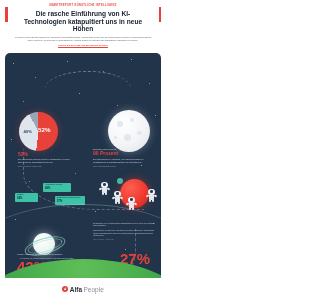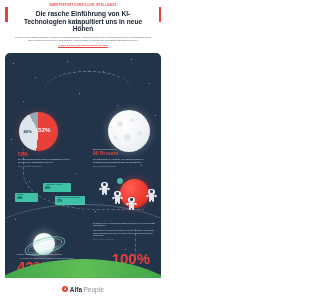--- a/index.html
+++ b/index.html
@@ -261,21 +261,21 @@
     <div class="para-right">
       <p>Der Einsatz von KI in Unternehmen wächst schneller als je zuvor und verändert ganze Branchen.</p>
       <p>Unternehmen, die gezielt in KI investieren, berichten von höherer Produktivität, kürzeren Durchlaufzeiten und einer deutlich besseren Kundenbindung als ihre Wettbewerber.</p>
       <p class="src">Quelle: Microsoft Ausblick 2020</p>
     </div>
 
     <div class="lbl42">Weniger Aufwand bei der Erfüllung von Routineaufgaben</div>
     <div class="big big42">42%</div>
     <div class="sub42">Zeitersparnis durch Automatisierung</div>
 
-    <div class="big big80">100%</div>
+    <div class="big big80">27%</div>
     <div class="sub80">der Führungskräfte sehen KI als entscheidenden Faktor für die zukünftige Wettbewerbsfähigkeit.</div>
     <div class="sub80b">Die Umsetzung der Automatisierungsstrategie ist der Schlüssel, Planung und Skalierung zu verbinden.</div>
 
     <div class="telescope">
       <span class="tube"></span>
         <span class="lens"></span>
         <span class="tri"></span>
     </div>
 
     <div class="rocket">

